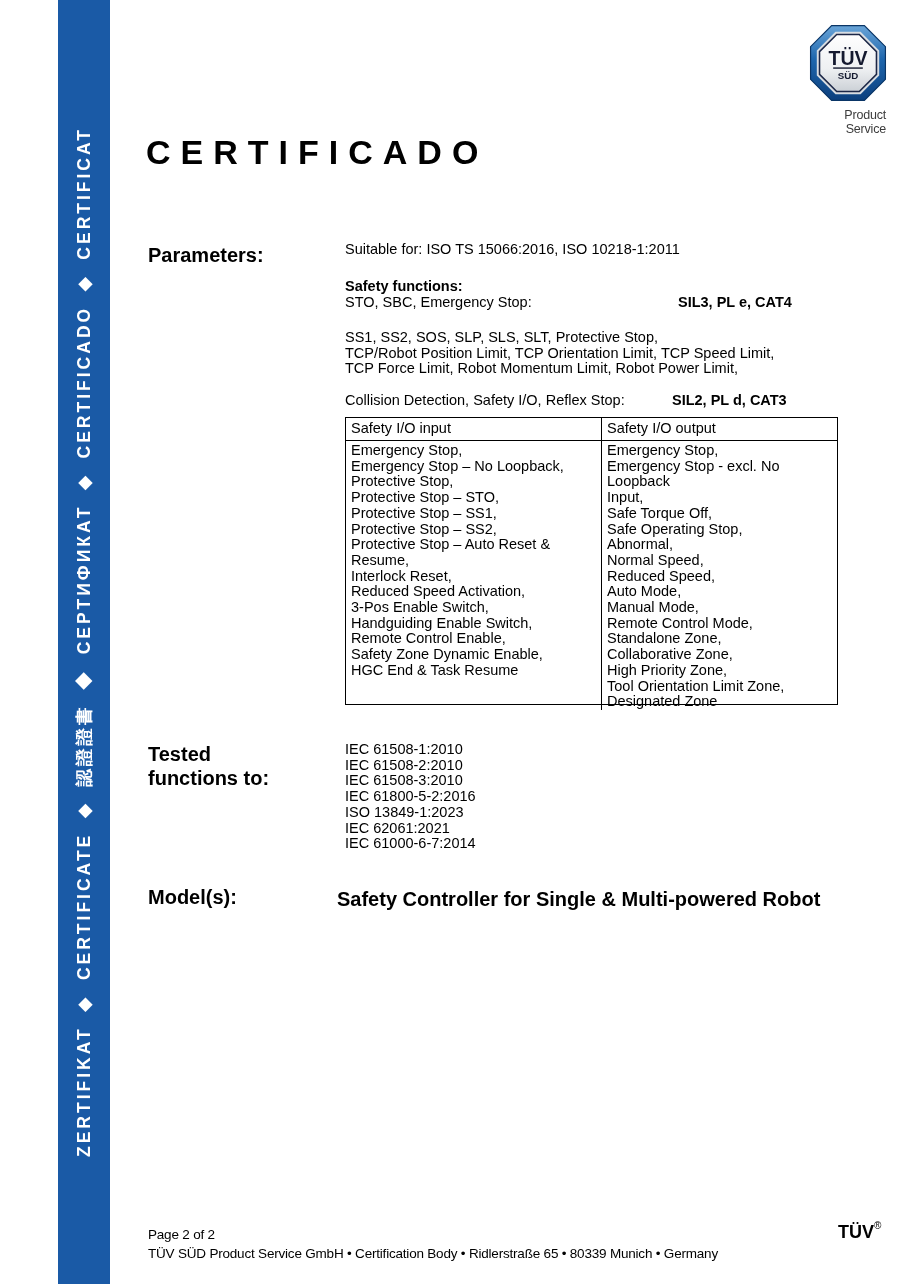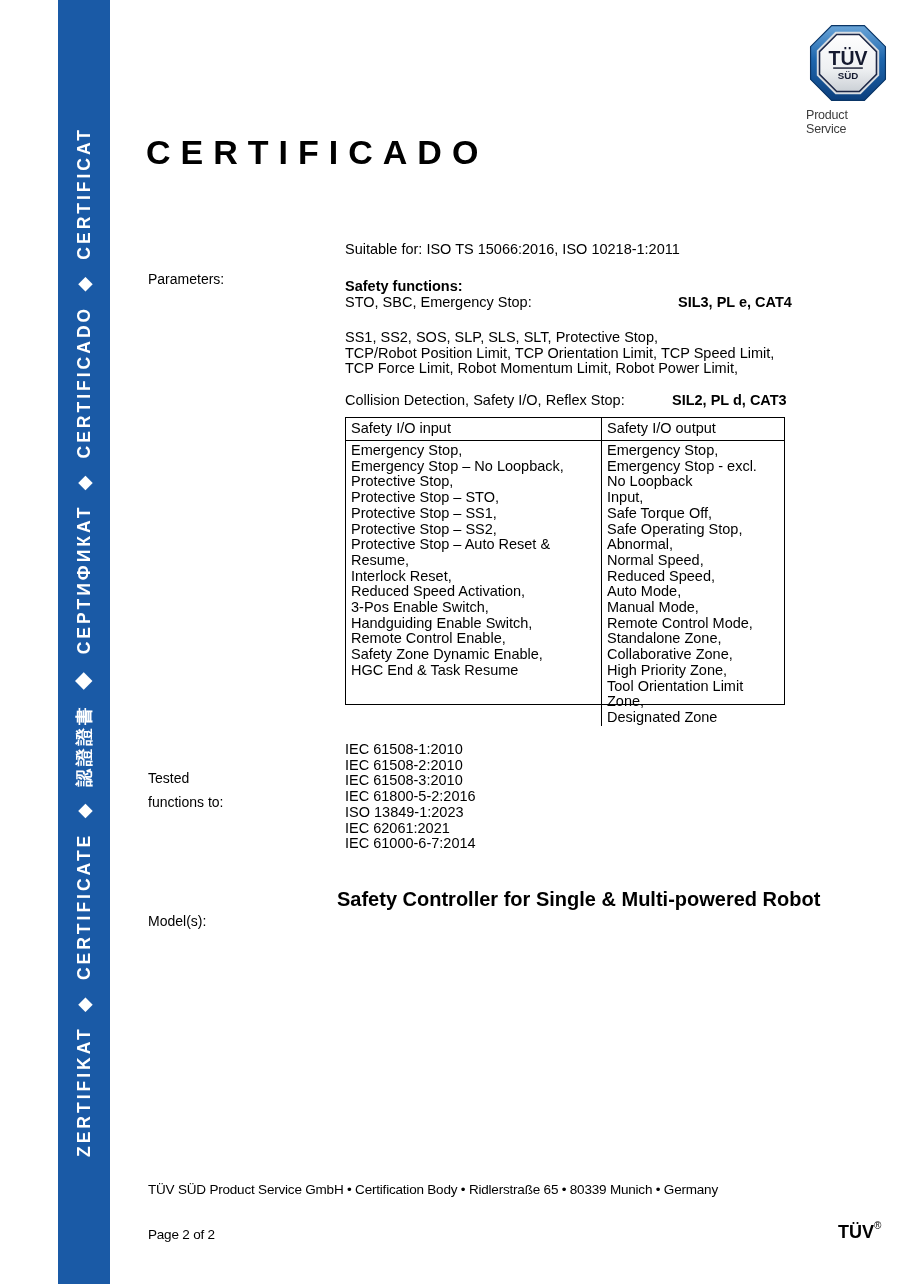--- a/index.html
+++ b/index.html
@@ -13,41 +13,41 @@
   .band .v-text {
     position:absolute; left:0; top:1284px; width:1284px; height:52px;
     transform:rotate(-90deg); transform-origin:0 0;
     display:flex; align-items:center; justify-content:center;
     color:#fff; font-weight:bold; font-size:17.5px;
     letter-spacing:3px; word-spacing:7px; white-space:nowrap;
   }
   
   .logo-wrap { position:absolute; left:806px; top:24px; width:80px; }
   .logo-wrap svg { display:block; width:78px; height:78px; margin-left:3px; }
-  .logo-caption { margin-top:6px; font-size:12.5px; color:#3c3c3c; text-align:left; width:80px; letter-spacing:-0.2px; }
+  .logo-caption { margin-top:6px; font-size:12.5px; color:#3c3c3c; text-align:right; width:80px; letter-spacing:-0.2px; }
   
   .title {
     position:absolute; left:146px; top:133px;
     font-size:34px; font-weight:bold; letter-spacing:10px; white-space:nowrap;
   }
   .cert-no {
     position:absolute; left:148px; top:177px;
     font-size:20px; font-weight:bold; white-space:nowrap;
   }
   
-  .label { position:absolute; left:148px; font-size:14px; font-weight:normal; line-height:24px; white-space:pre-line;margin-top:24px; }
+  .label { position:absolute; left:148px; font-size:20px; font-weight:bold; line-height:24px; white-space:pre-line; }
   .body-text { font-size:14.5px; line-height:15.7px; }
   .content { position:absolute; left:345px; }
   .pre { white-space:pre-line; }
   .bold { font-weight:bold; }
   .sil-row { position:relative; width:493px; }
   .sil-value { position:absolute; top:0; font-weight:bold; white-space:nowrap; }
   
   .io-table {
-    position:absolute; left:345px; top:417px; width:440px; height:288px;
+    position:absolute; left:345px; top:417px; width:493px; height:288px;
     border:1px solid #000; box-sizing:border-box;
     display:grid; grid-template-columns:256px 1fr; grid-template-rows:23px 1fr;
   }
   .io-table .cell { box-sizing:border-box; padding:2px 5px 0 5px; font-size:14.5px; line-height:15.7px; }
   .io-table .col1 { border-right:1px solid #000; }
   .io-table .head { border-bottom:1px solid #000; padding-top:3px; }
   
   .footer-line { position:absolute; left:148px; font-size:13.5px; letter-spacing:-0.2px; white-space:nowrap; }
   .footer-tuv { position:absolute; left:838px; top:1220px; font-size:18px; font-weight:bold; white-space:nowrap; }
   .footer-tuv .reg { font-size:10px; font-weight:normal; vertical-align:9px; }
@@ -149,18 +149,18 @@
 IEC 61508-3:2010
 IEC 61800-5-2:2016
 ISO 13849-1:2023
 IEC 62061:2021
 IEC 61000-6-7:2014</div>
 
   <div class="label" style="top:885px;">Model(s):</div>
   <div class="content bold" style="top:888px; left:337px; font-size:20px;">Safety Controller for Single &amp; Multi-powered Robot</div>
 
   <div class="footer-line" style="top:1227px;">Page 2 of 2</div>
-  <div class="footer-line" style="top:1182px;">TÜV SÜD Product Service GmbH • Certification Body • Ridlerstraße 65 • 80339 Munich • Germany</div>
+  <div class="footer-line" style="top:1246px;">TÜV SÜD Product Service GmbH • Certification Body • Ridlerstraße 65 • 80339 Munich • Germany</div>
   <div class="footer-tuv">
     <span>TÜV</span><span class="reg">®</span>
   </div>
 
 </div>
 
 </body></html>

